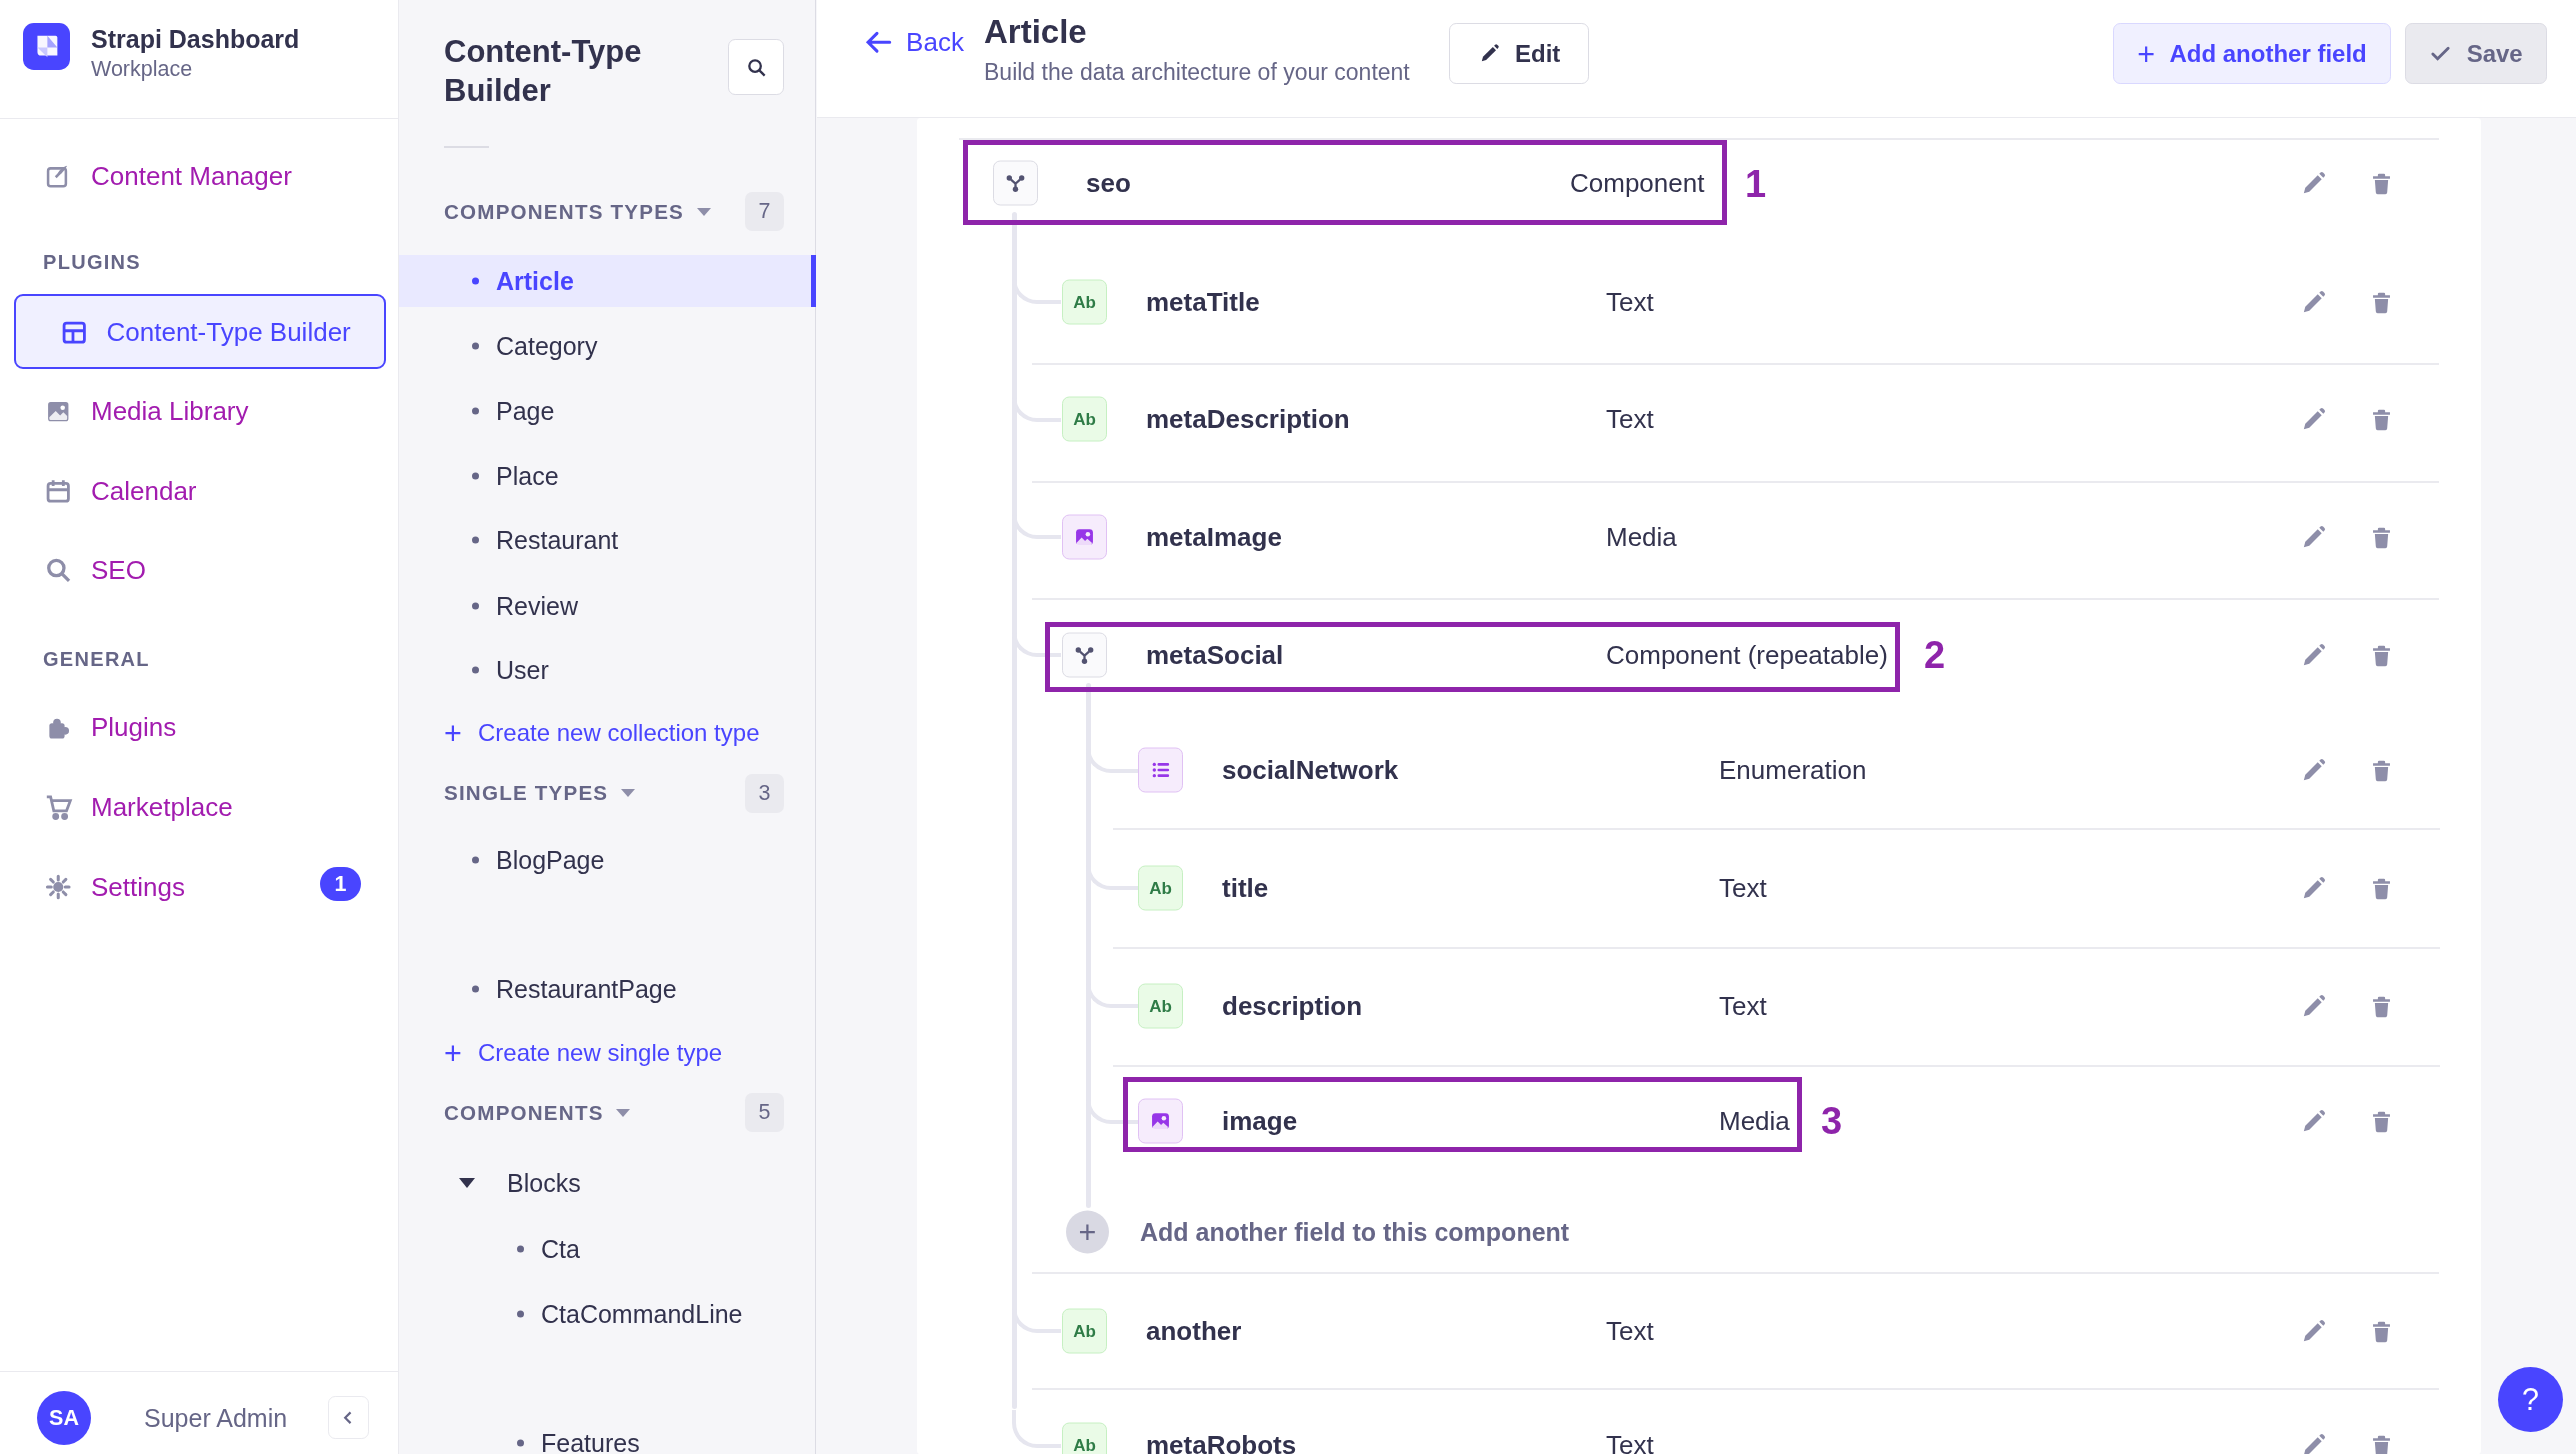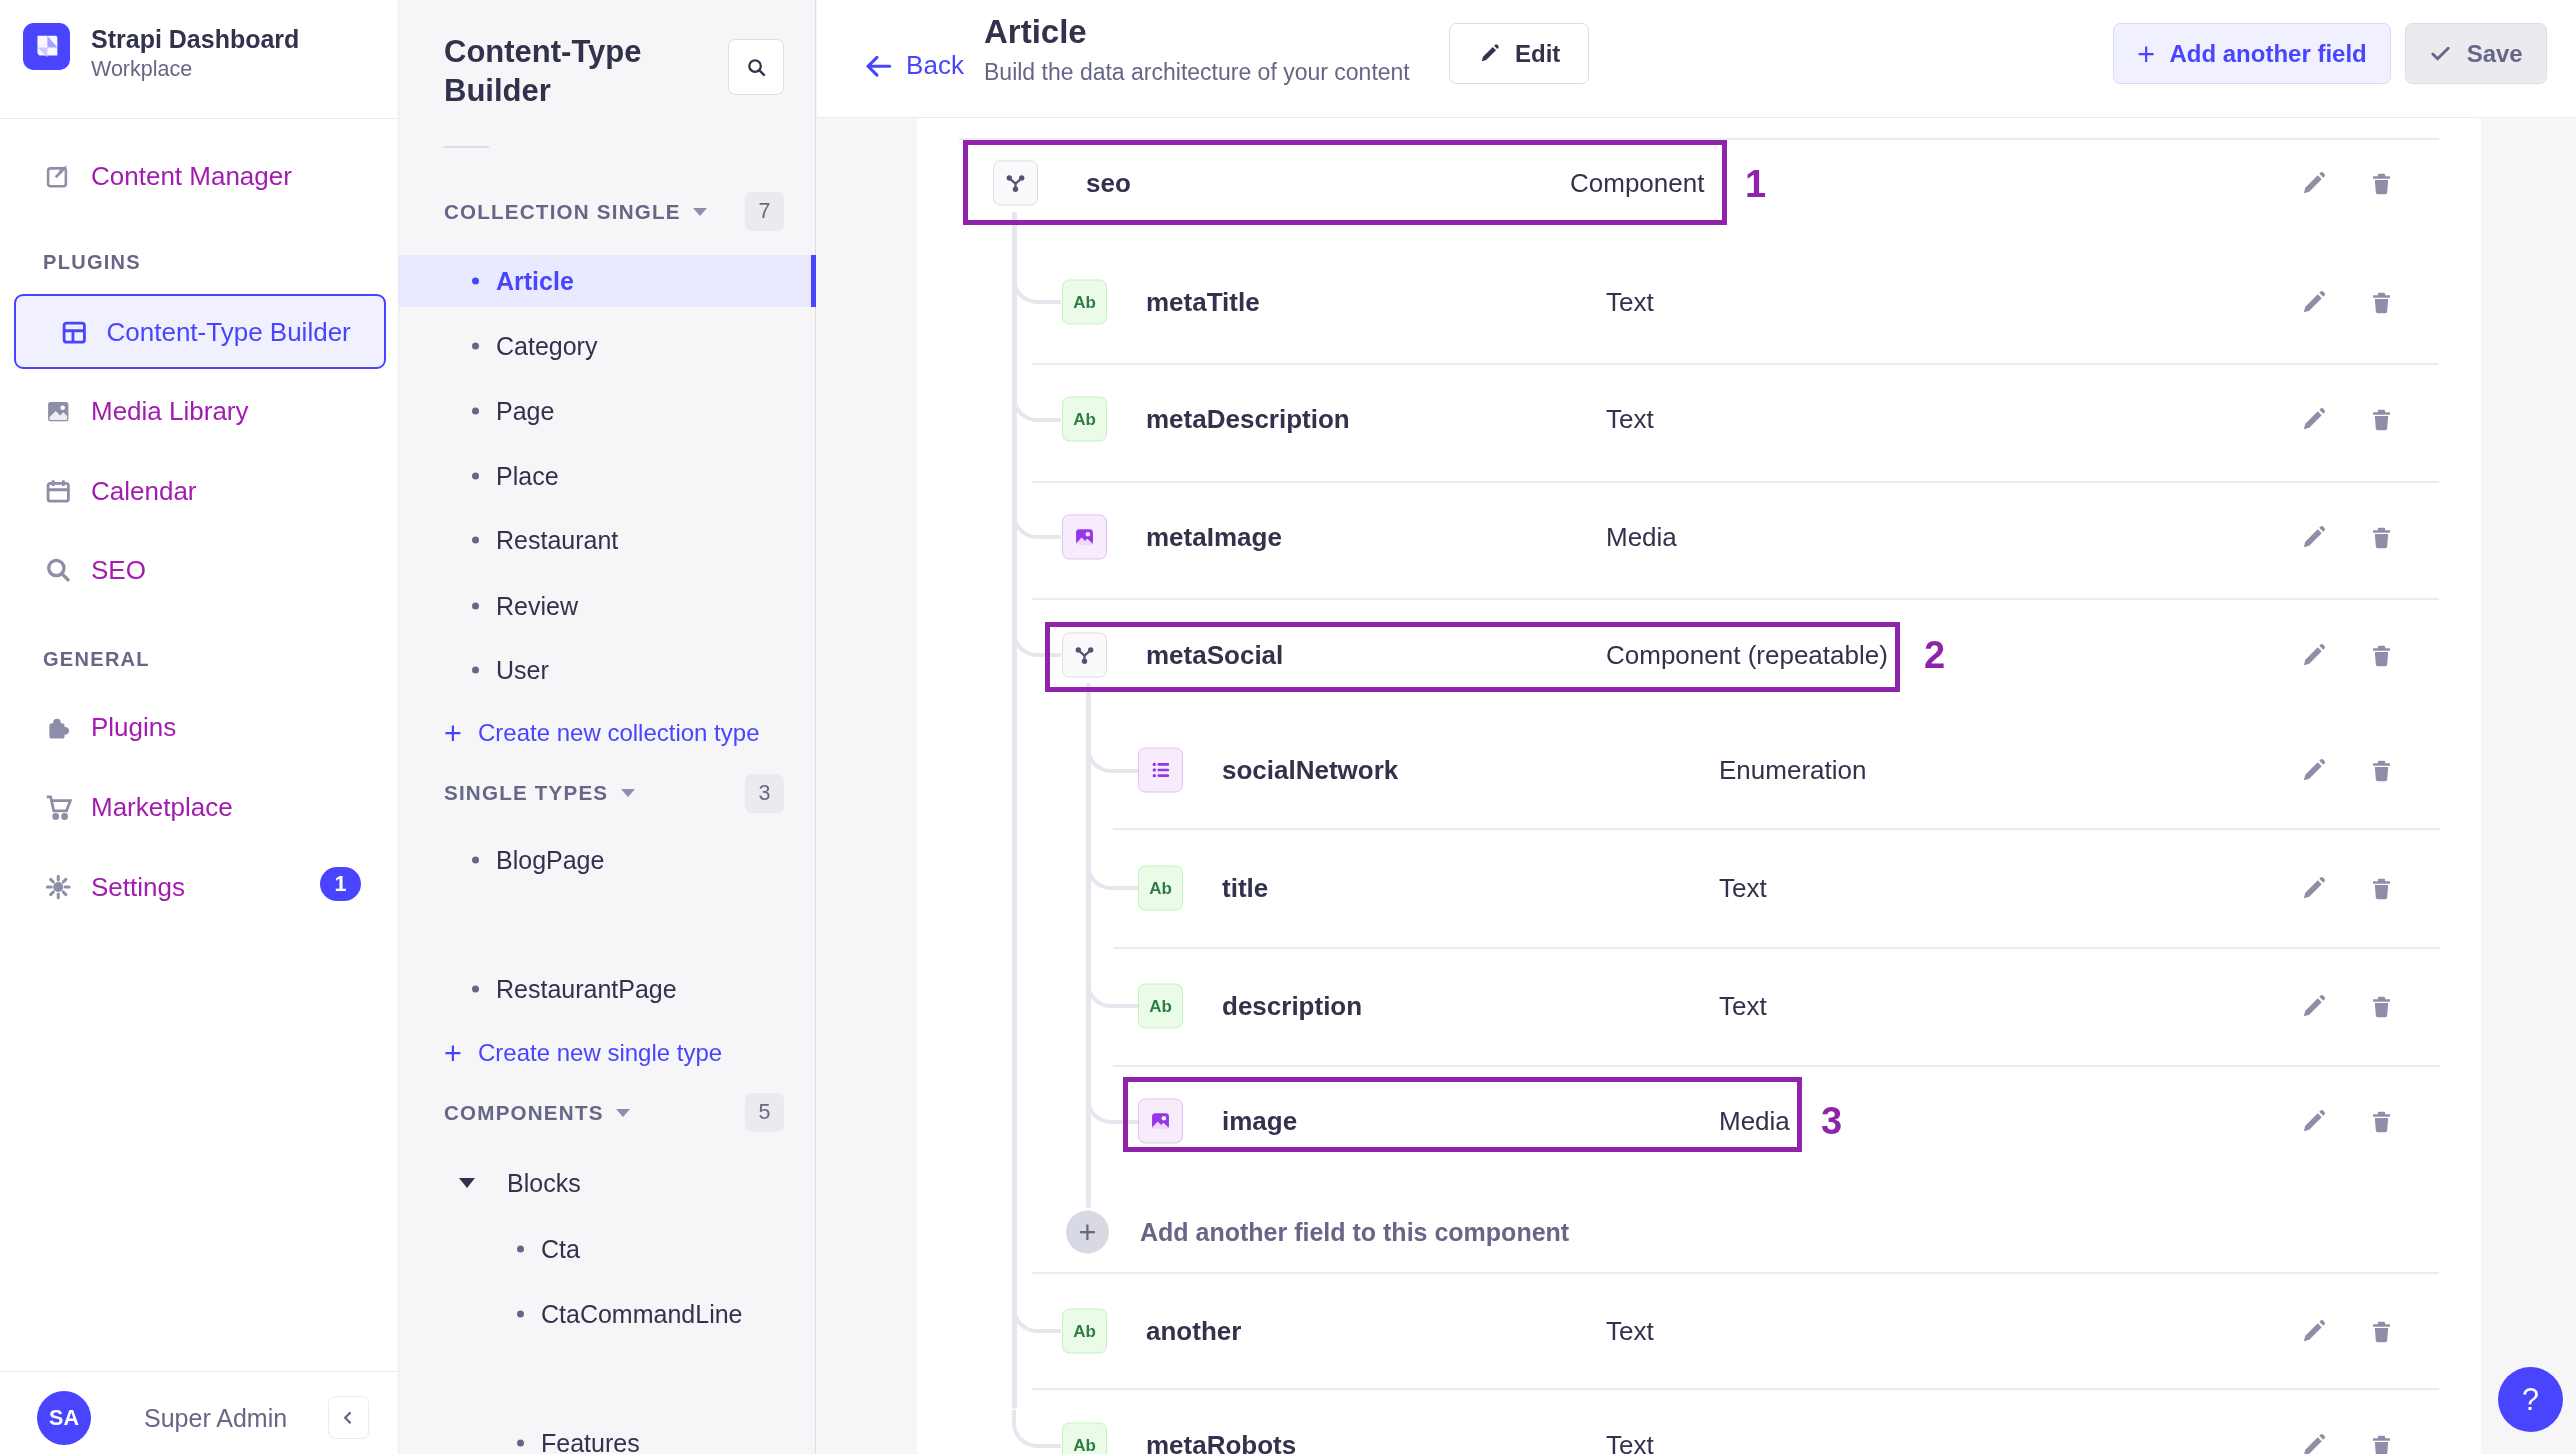--- a/index.html
+++ b/index.html
@@ -70,21 +70,21 @@
   .group-item .gcaret { position:absolute; left:60px; top:50%; transform:translateY(-50%);
                         width:0; height:0; border-left:8px solid transparent; border-right:8px solid transparent;
                         border-top:10px solid #32324d; }
   .group-item .ss-label { left:108px; }
   .sub-item .bullet { left:118px; }
   .sub-item .ss-label { left:142px; }
 
   
   #main-header { position:absolute; left:817px; top:0; width:1759px; height:118px;
                  background:#fff; border-bottom:0.9px solid #eaeaef; }
-  .back-link { position:absolute; left:46px; top:27px; height:54px; display:flex; align-items:flex-end;
+  .back-link { position:absolute; left:46px; top:27px; height:54px; display:flex; align-items:flex-start;
                color:#4945ff; font-size:26px; }
   .back-link svg { margin-right:12.6px; }
   .page-title { position:absolute; left:167px; top:12.6px; font-size:33px; font-weight:700; color:#32324d; }
   .page-sub   { position:absolute; left:167px; top:59px; font-size:23px; color:#666687; }
   .btn { position:absolute; top:23px; height:61px; border-radius:7.2px; display:flex;
          align-items:center; justify-content:center; font-size:24px; font-weight:600; }
   .btn-edit { left:632px; width:140px; background:#fff; border:0.9px solid #dcdce4; color:#32324d; }
   .btn-add  { left:1296px; width:278px; background:#f0f0ff; border:0.9px solid #d9d8ff; color:#4945ff; }
   .btn-save { left:1588px; width:142px; background:#eaeaef; border:0.9px solid #dcdce4; color:#666687; }
   .btn svg, .btn .bplus { margin-right:14.4px; }
@@ -253,21 +253,21 @@
     <span>
       <svg width="23" height="23" viewBox="0 0 24 24" fill="none" stroke="currentColor" stroke-width="2.4">
         <circle cx="10.5" cy="10.5" r="6"></circle>
           <path d="M15 15l5.5 5.5"></path>
       </svg>
     </span>
   </button>
   <div class="ss-divider"></div>
 
   <div class="ss-section" style="top:212px">
-    <span>COLLECTION SINGLE</span>
+    <span>COMPONENTS TYPES</span>
     <span class="caret-down"></span>
   </div>
   <div class="count-badge" style="top:192px">7</div>
 
   <div class="ss-item sel" style="top:255px">
     <span class="bullet"></span>
     <span class="ss-label">Article</span>
     <span class="selbar"></span>
   </div>
   <div class="ss-item" style="top:320px">

